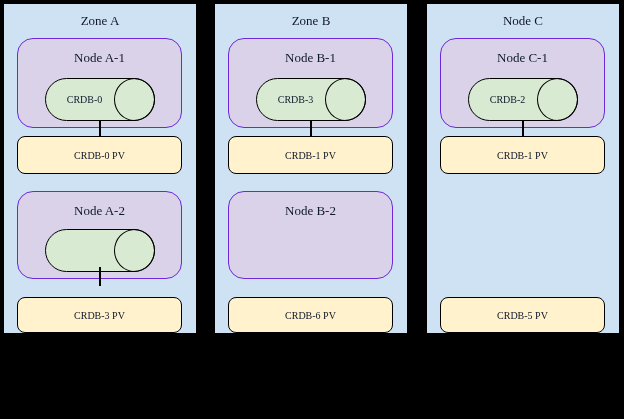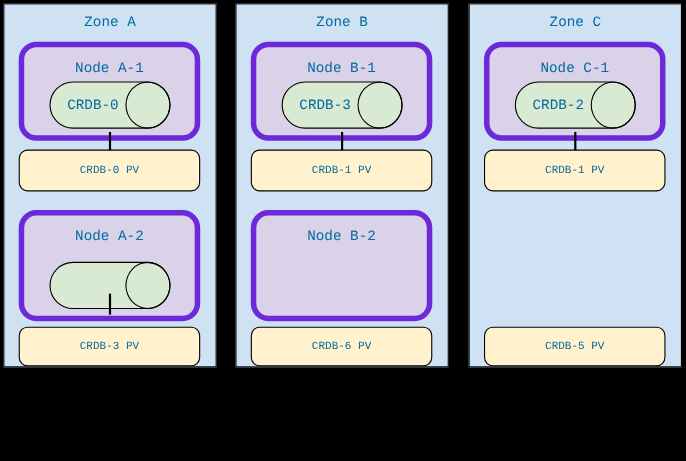--- a/index.html
+++ b/index.html
@@ -1,46 +1,46 @@
 <!DOCTYPE html>
 <html><head>
 <meta charset="utf-8">
 <style>
   html, body { margin: 0; padding: 0; background: #000; }
   .canvas {
     position: relative;
     width: 624px; height: 419px;
     background: #000000;
-    font-family: Liberation Mono, monospace;
-    color: #0369a1;
+    font-family: Liberation Serif, serif;
+    color: #0f172a;
     overflow: hidden;
   }
   .zone {
     position: absolute;
     top: 3px; width: 194px; height: 331px;
     background: #cfe2f3;
     border: 1px solid #000;
     box-sizing: border-box;
   }
   .zone-a { left: 3px; }
   .zone-b { left: 214px; }
   .zone-c { left: 426px; }
   .zone-title {
     position: absolute; top: 9px; left: 0; right: 0;
     text-align: center; font-size: 13px;
   }
   .node {
     position: absolute; left: 13px; width: 165px;
     background: #d9d2e9;
-    border: 5px solid #6d28d9;
+    border: 1px solid #6d28d9;
     border-radius: 16px;
     box-sizing: border-box;
   }
   .node-1 { top: 34px; height: 90px; }
-  .node-2 { top: 187px; height: 101px; }
+  .node-2 { top: 187px; height: 88px; }
   .node-title {
     position: absolute; top: 11px; left: 0; right: 0;
     text-align: center; font-size: 13px;
   }
   .cylinder {
     position: absolute; bottom: 6px; left: 50%;
     transform: translateX(-50%);
     width: 110px; height: 43px;
     background: #d9ead3;
     border: 1px solid #000;
@@ -51,21 +51,21 @@
     position: absolute; top: -1px; right: -1px;
     width: 41px; height: 43px;
     border: 1px solid #000;
     border-radius: 50%;
     box-sizing: border-box;
     background: transparent;
   }
   .cylinder-label {
     position: absolute; top: 0; bottom: 0; left: 0; right: 30px;
     display: flex; align-items: center; justify-content: center;
-    font-size: 13px;
+    font-size: 10px;
   }
   .connector {
     position: absolute; left: 95px; width: 2px;
     background: #000;
   }
   .connector-1 { top: 116px; height: 17px; }
   .connector-2 { top: 263px; height: 19px; }
   .pv {
     position: absolute; left: 13px; width: 165px;
     background: #fff2cc;
@@ -127,21 +127,21 @@
 
     <div class="node node-2">
       <div class="node-title">Node B-2</div>
     </div>
     <div class="pv pv-2">
       <span>CRDB-6 PV</span>
     </div>
   </div>
 
   <div class="zone zone-c">
-    <div class="zone-title">Zone C</div>
+    <div class="zone-title">Node C</div>
 
     <div class="node node-1">
       <div class="node-title">Node C-1</div>
       <div class="cylinder">
         <div class="cylinder-cap"></div>
         <div class="cylinder-label">CRDB-2</div>
       </div>
     </div>
     <div class="connector connector-1"></div>
     <div class="pv pv-1">

